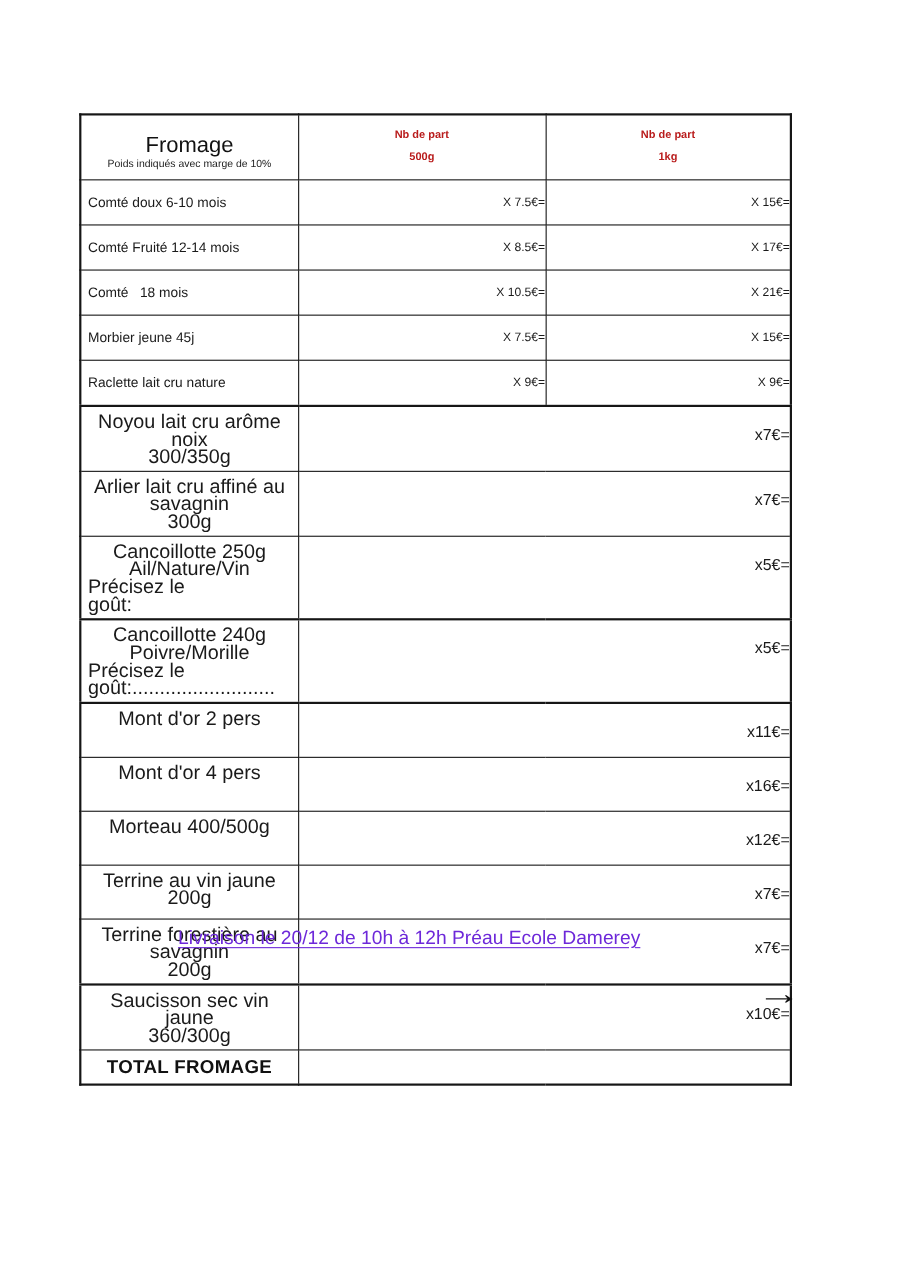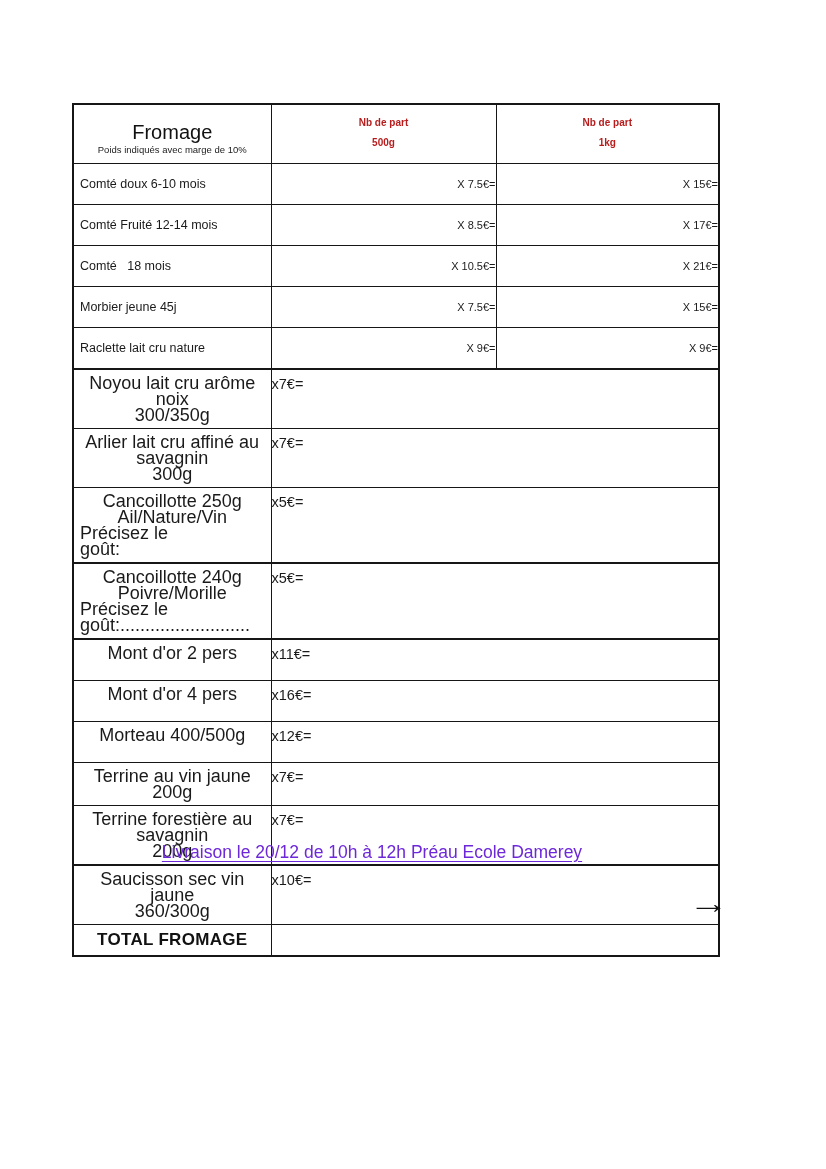--- a/index.html
+++ b/index.html
@@ -77,23 +77,23 @@
   }
   .label-line { text-align: center; white-space: pre-wrap; }
   .note-line  { text-align: left; padding-left: 2px; white-space: pre-wrap; }
 
   td.price {
     text-align: right;
     font-size: 11px;
     line-height: 17px;
   }
   td.price-merged {
-    text-align: left;
+    text-align: right;
     vertical-align: top;
-    padding-top: 6px;
+    padding-top: 18px;
     font-size: 14.5px;
     line-height: 17px;
   }
   tr.thick-top td { border-top-width: 2px; }
 
   td.total-cell {
     height: 30px;
     text-align: center;
     font-size: 17px;
     font-weight: bold;

